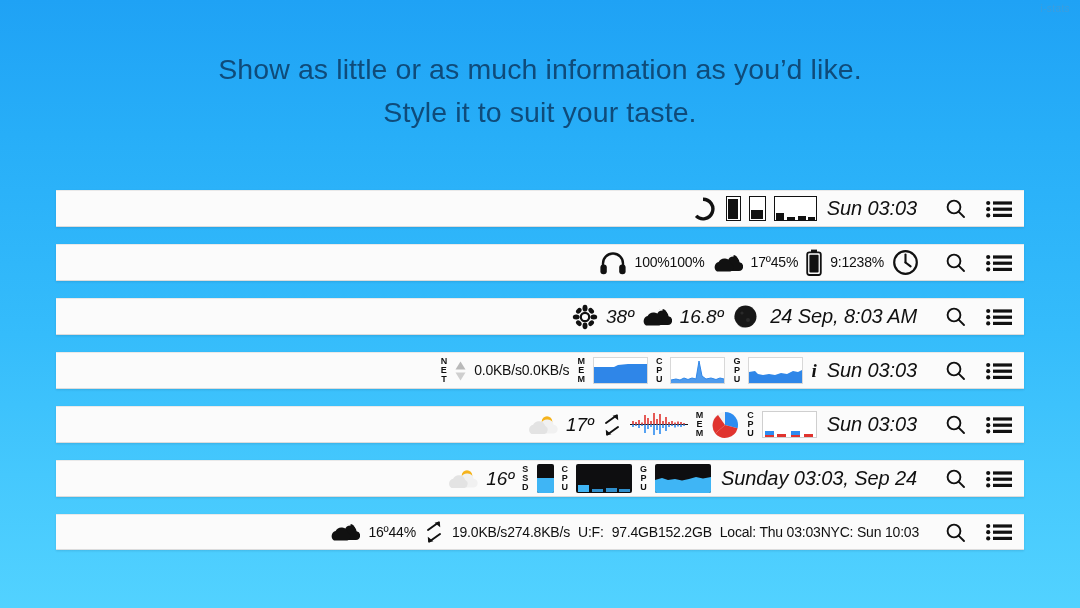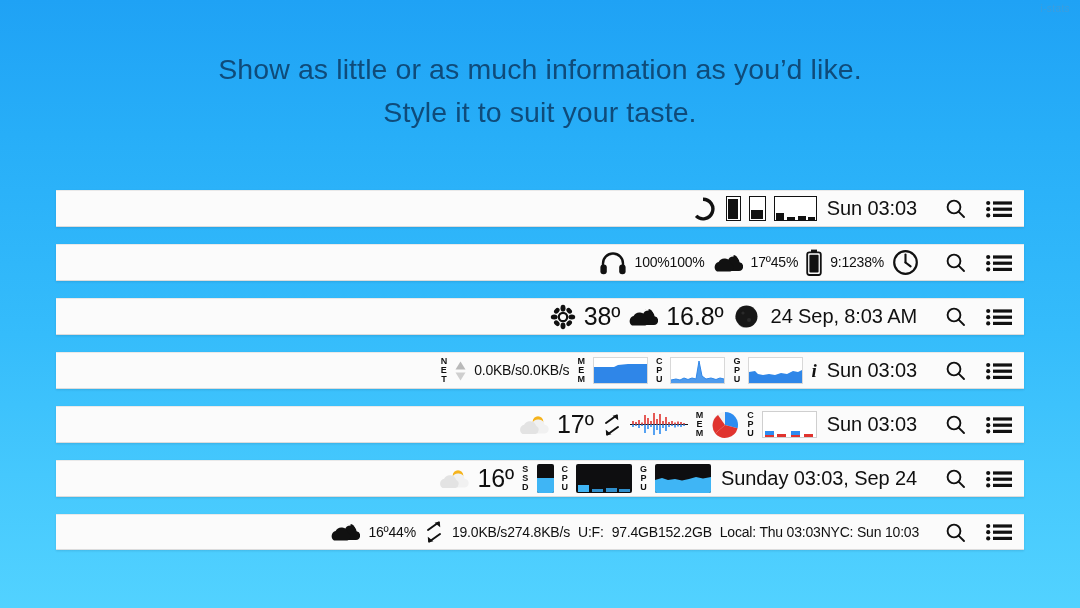--- a/index.html
+++ b/index.html
@@ -38,22 +38,22 @@
   .bar.clipped{overflow:hidden;}
   .items{display:flex;align-items:center;height:100%;}
   .it{display:flex;align-items:center;height:100%;padding:0 6px;}
   .it.tight{padding:0 4px;}
 
   
   .stack{display:flex;flex-direction:row;justify-content:center;line-height:1.06;
          font-size:14px;font-weight:400;letter-spacing:-.2px;}
   .stack.r{text-align:right;}
 
-  .lbl{font-size:17px;letter-spacing:-.1px;white-space:nowrap;}
-  .lbl.big{font-size:25px;}
+  .lbl{font-size:17px;letter-spacing:-.1px;white-space:nowrap;font-style:italic;}
+  .lbl.big{font-size:19px;}
   .lbl.xl{font-size:20px;}
 
   
   .vtag{display:flex;flex-direction:column;align-items:center;justify-content:center;
         font-size:9px;font-weight:700;line-height:.98;letter-spacing:0;color:#111;}
 
   
   .tail{display:flex;align-items:center;gap:20px;margin-left:18px;padding-left:4px;}
   svg{display:block;}
 

